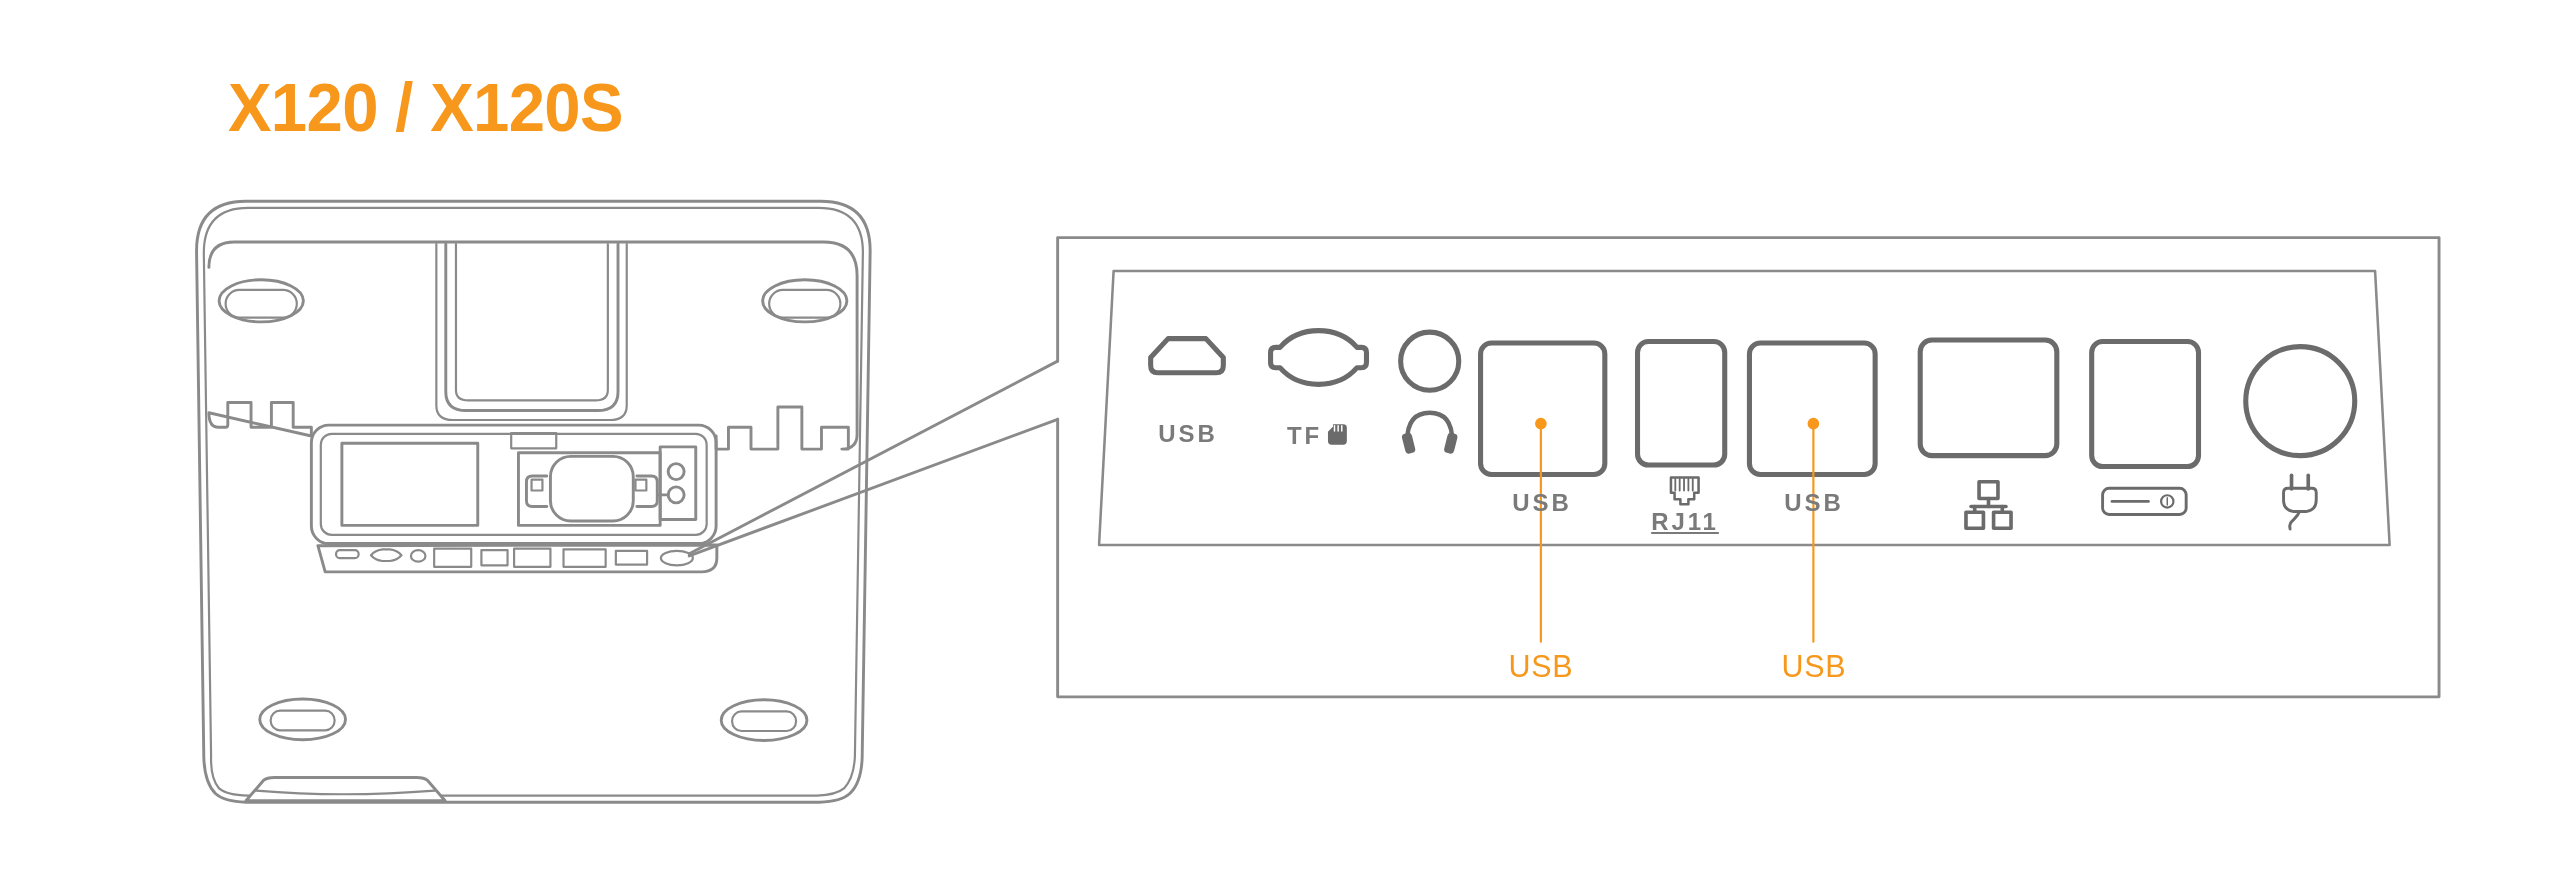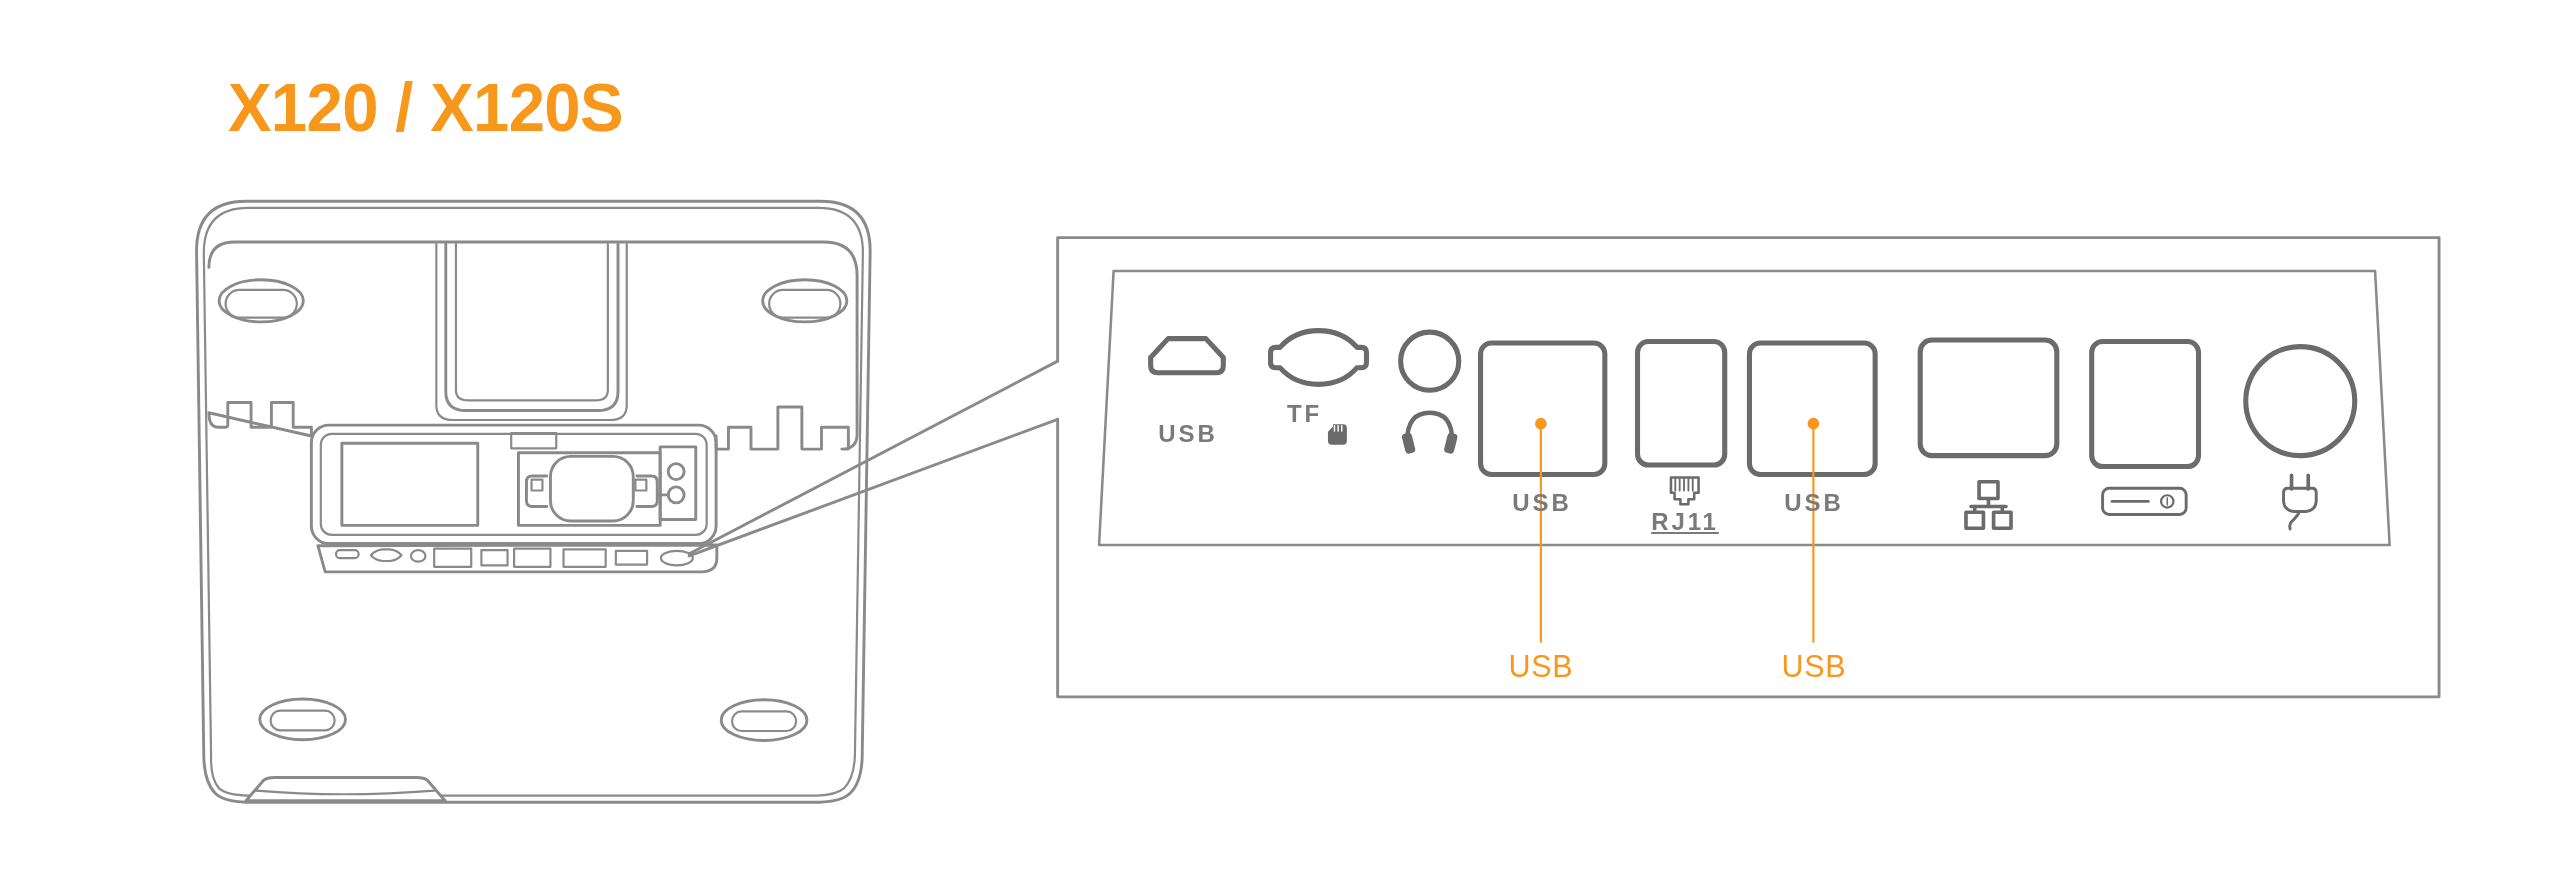--- a/index.html
+++ b/index.html
@@ -183,21 +183,21 @@
       <line x1="2120" y1="591" x2="2120" y2="883" stroke-width="3"></line>
       <circle cx="2495" cy="583" r="8" fill="#F7981C" stroke="none"></circle>
       <line x1="2495" y1="591" x2="2495" y2="883" stroke-width="3"></line>
     </g>
   </svg>
 
   <div class="abs page-title" style="left:228px; top:68px;">X120 / X120S</div>
 
   <div class="abs port-label centered" style="left:1188px; top:420px;">USB</div>
 
-  <div class="abs port-label" style="left:1287px; top:400px;">TF</div>
+  <div class="abs port-label" style="left:1287px; top:422px;">TF</div>
 
   <div class="abs port-label centered" style="left:1542px; top:489px;">USB</div>
 
   <div class="abs port-label centered" style="left:1685px; top:508px;text-decoration:underline;">RJ11</div>
 
   <div class="abs port-label centered" style="left:1814px; top:489px;">USB</div>
 
   <div class="abs callout-label centered" style="left:1541px; top:649px;">USB</div>
 
   <div class="abs callout-label centered" style="left:1814px; top:649px;">USB</div>

